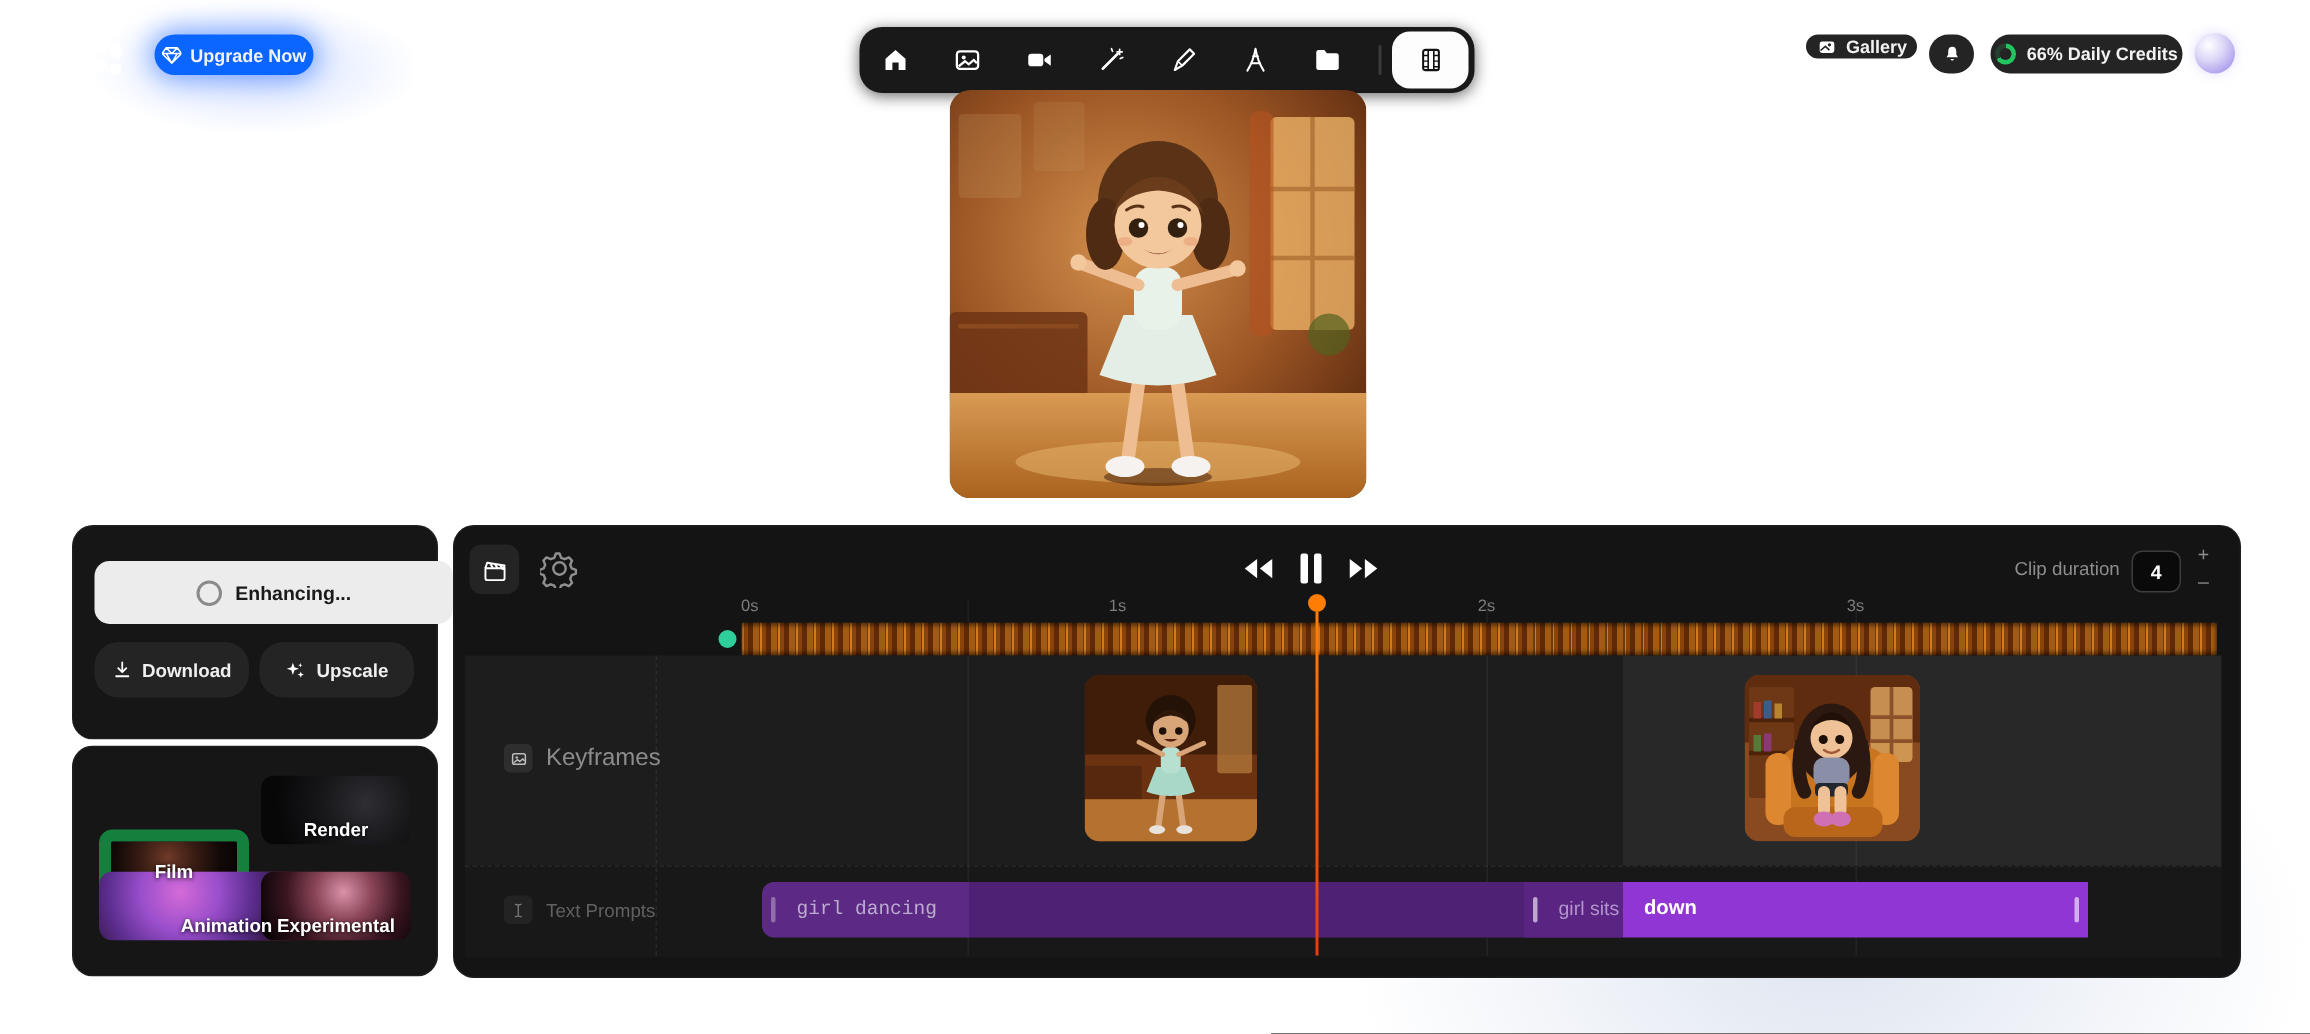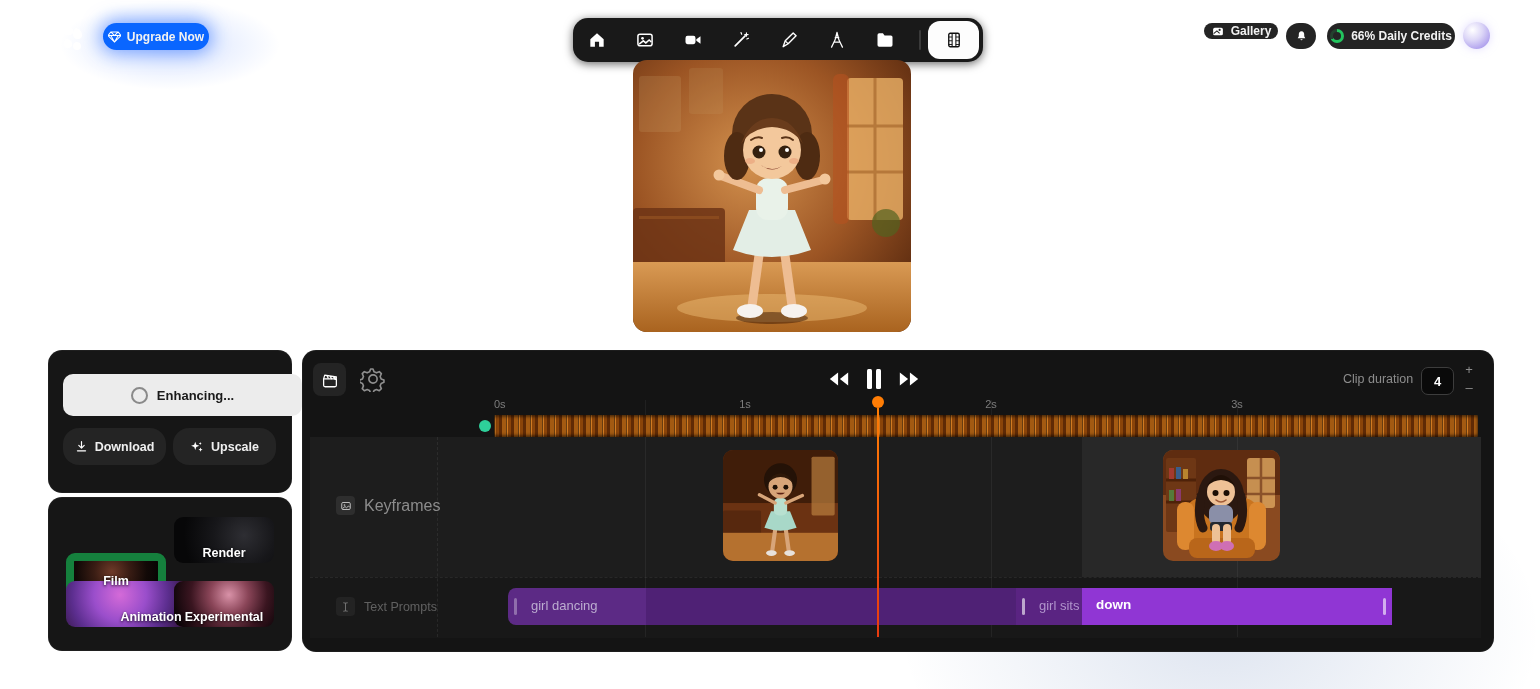--- a/index.html
+++ b/index.html
@@ -363,21 +363,21 @@
       <rect x="46" y="55" width="24" height="20" rx="7" fill="#8a8fa8"></rect>
       <rect x="47" y="72" width="22" height="9" rx="3" fill="#23272f"></rect>
       <rect x="49" y="74" width="8" height="20" rx="4" fill="#eec196"></rect>
       <rect x="60" y="74" width="8" height="20" rx="4" fill="#eec196"></rect>
       <ellipse cx="53" cy="96" rx="7" ry="5" fill="#cf6fb4"></ellipse>
       <ellipse cx="64" cy="96" rx="7" ry="5" fill="#cf6fb4"></ellipse>
     </svg>
   </div>
 
   <div class="abs" style="left:508px;top:588px;width:580px;height:37px;border-radius:8px;
-       background:linear-gradient(90deg,#5c2a85 0 138px,#4f2175 138px);">
+       background:linear-gradient(90deg,#5c2a85 0 138px,#4f2175 138px);font-family:Liberation Mono, monospace;">
     <span class="handle" style="left:6px;background:rgba(255,255,255,.32);"></span>
     <span class="handle" style="right:6px;background:rgba(255,255,255,.32);"></span>
     <span style="position:absolute;left:23px;top:10px;font-size:13px;color:#bcadd0;">girl dancing</span>
   </div>
   <div class="abs" style="left:1016px;top:588px;width:376px;height:37px;border-radius:0;
        background:linear-gradient(90deg,#5a2482 0 66px,#9036d4 66px);">
     <span class="handle" style="left:6px;background:rgba(255,255,255,.6);"></span>
     <span class="handle" style="right:6px;background:rgba(255,255,255,.6);"></span>
     <span style="position:absolute;left:23px;top:10px;font-size:13px;color:#b195cc;">girl sits</span>
     <span style="position:absolute;left:80px;top:9px;font-size:13.5px;color:#ffffff;font-weight:bold;">down</span>

